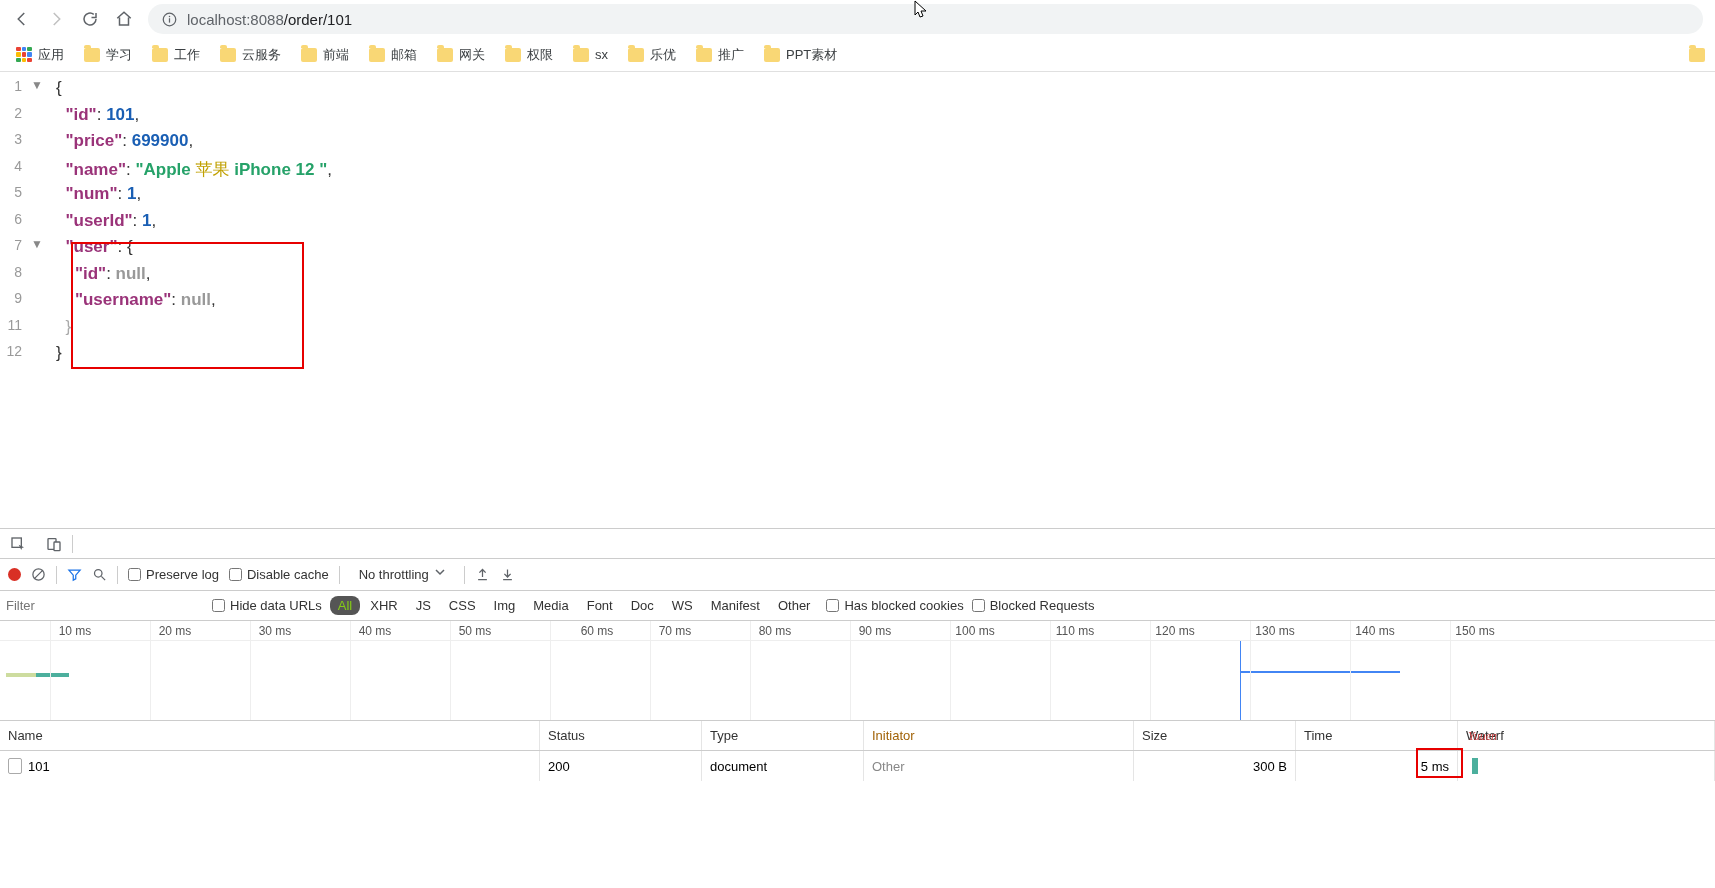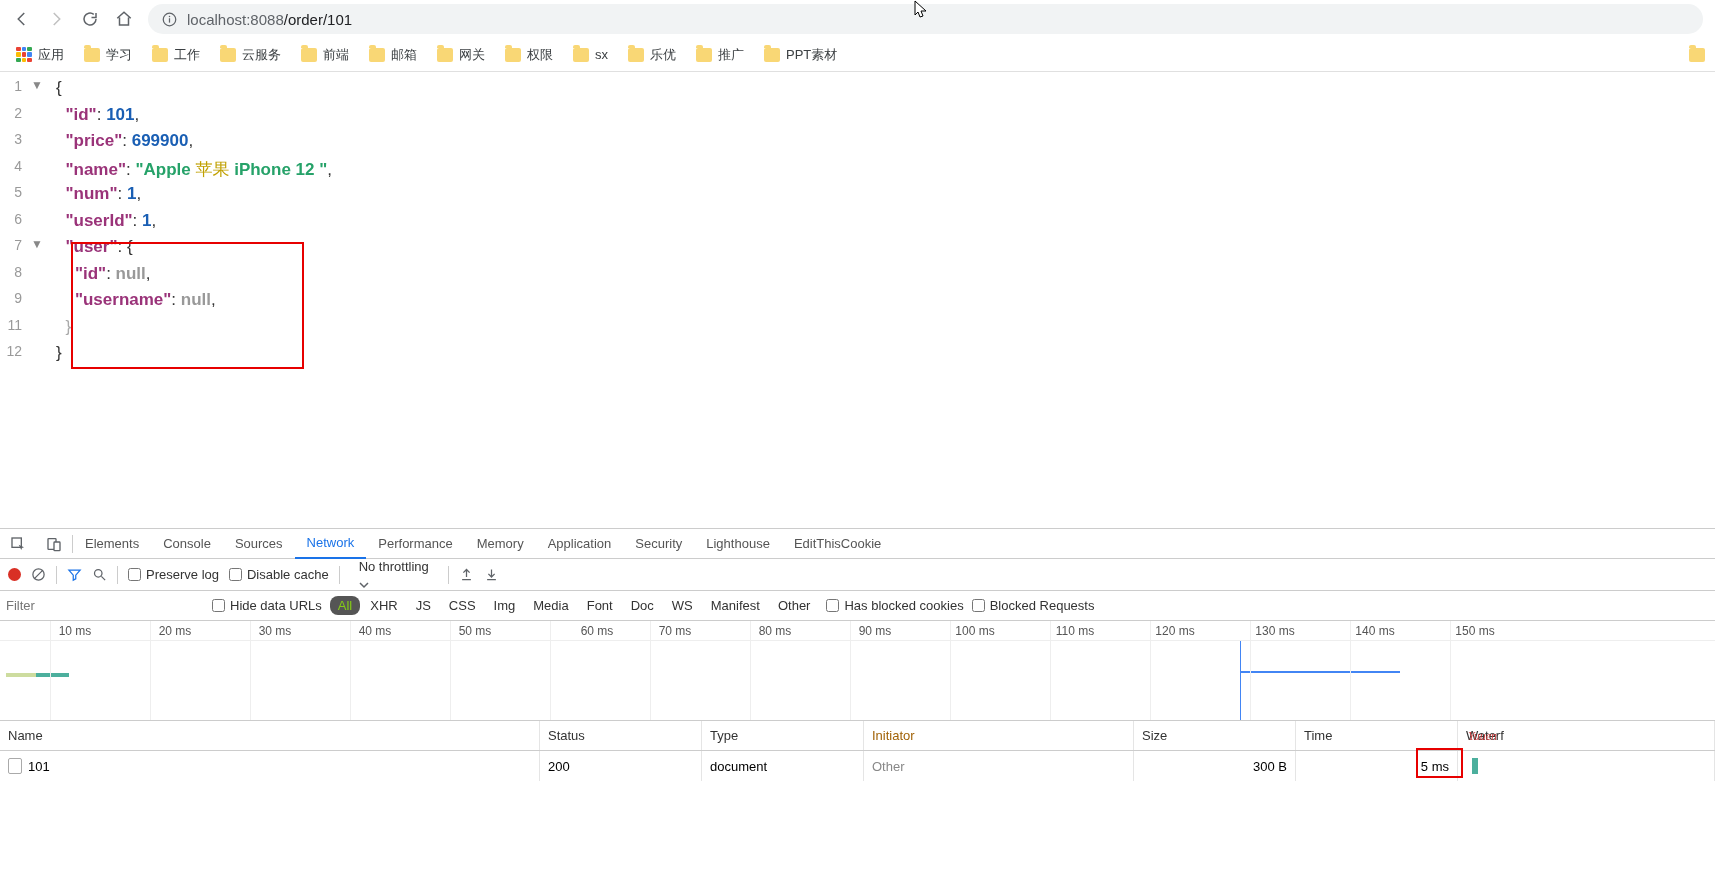--- a/index.html
+++ b/index.html
@@ -44,21 +44,21 @@
 .dt-tabs { height: 30px; display: flex; align-items: center; border-bottom: 1px solid #ccc; font-size: 13px; color: #555; }
 .dt-tab-icon { width: 36px; display: flex; justify-content: center; color: #5f6368; cursor: pointer; }
 .dt-tab { padding: 0 12px; height: 30px; display: flex; align-items: center; cursor: pointer; }
 .dt-tab.active { color: #1a73e8; border-bottom: 2px solid #1a73e8; }
 
 .dt-toolbar { height: 32px; display: flex; align-items: center; border-bottom: 1px solid #ccc; font-size: 13px; padding: 0 8px; gap: 10px; }
 .record-dot { width: 13px; height: 13px; background: #d93025; border-radius: 50%; cursor: pointer; }
 .tb-icon { color: #5f6368; cursor: pointer; display: flex; align-items: center; }
 .tb-sep { width: 1px; height: 18px; background: #ccc; }
 .tb-chk { display: flex; align-items: center; gap: 5px; color: #333; }
-.throttle { display: flex; align-items: flex-start; gap: 6px; padding: 2px 8px; border: 1px solid transparent; cursor: pointer; color: #333; flex-direction: column; }
+.throttle { display: flex; align-items: flex-start; gap: 6px; padding: 2px 8px; border: 1px solid transparent; cursor: pointer; color: #333; }
 
 .dt-filter-row { height: 30px; display: flex; align-items: center; border-bottom: 1px solid #ccc; font-size: 13px; padding: 0 4px; gap: 8px; }
 .filter-input { width: 200px; height: 20px; border: none; font-size: 13px; color: #888; padding: 0 2px; outline: none; }
 .pill { padding: 2px 8px; border-radius: 8px; cursor: pointer; color: #333; }
 .pill.active { background: #555; color: #84cc16; }
 
 .timeline { height: 100px; border-bottom: 1px solid #ccc; position: relative; }
 .tl-ruler { height: 20px; position: relative; border-bottom: 1px solid #eee; }
 .tl-tick { position: absolute; top: 3px; font-size: 12px; color: #555; transform: translateX(-50%); }
 .tl-grid { position: absolute; top: 0; bottom: 0; border-left: 1px solid #eee; }
@@ -256,32 +256,20 @@
           <path d="M13 13l8 4-3 1-1 3-4-8z" fill="#5f6368"></path>
         </svg>
     </div>
     <div class="dt-tab-icon">
       <svg width="16" height="16" viewBox="0 0 24 24">
           <rect x="3" y="4" width="12" height="16" rx="1" fill="none" stroke="#5f6368" stroke-width="2"></rect>
           <rect x="12" y="9" width="9" height="13" rx="1" fill="#fff" stroke="#5f6368" stroke-width="2"></rect>
         </svg>
     </div>
     <div class="tb-sep"></div>
-    <div id="dt-tabs-c" style="display:flex">
-        <div class="dt-tab">Elements</div>
-        <div class="dt-tab">Console</div>
-        <div class="dt-tab">Sources</div>
-        <div class="dt-tab active">Network</div>
-        <div class="dt-tab">Performance</div>
-        <div class="dt-tab">Memory</div>
-        <div class="dt-tab">Application</div>
-        <div class="dt-tab">Security</div>
-        <div class="dt-tab">Lighthouse</div>
-        <div class="dt-tab">EditThisCookie</div>
-      </div>
   </div>
 
   <div class="dt-toolbar">
     <div class="record-dot"></div>
     <div class="tb-icon">
       <svg width="15" height="15" viewBox="0 0 24 24">
           <circle cx="12" cy="12" r="9" fill="none" stroke="#5f6368" stroke-width="2"></circle>
           <line x1="5" y1="19" x2="19" y2="5" stroke="#5f6368" stroke-width="2"></line>
         </svg>
     </div>

